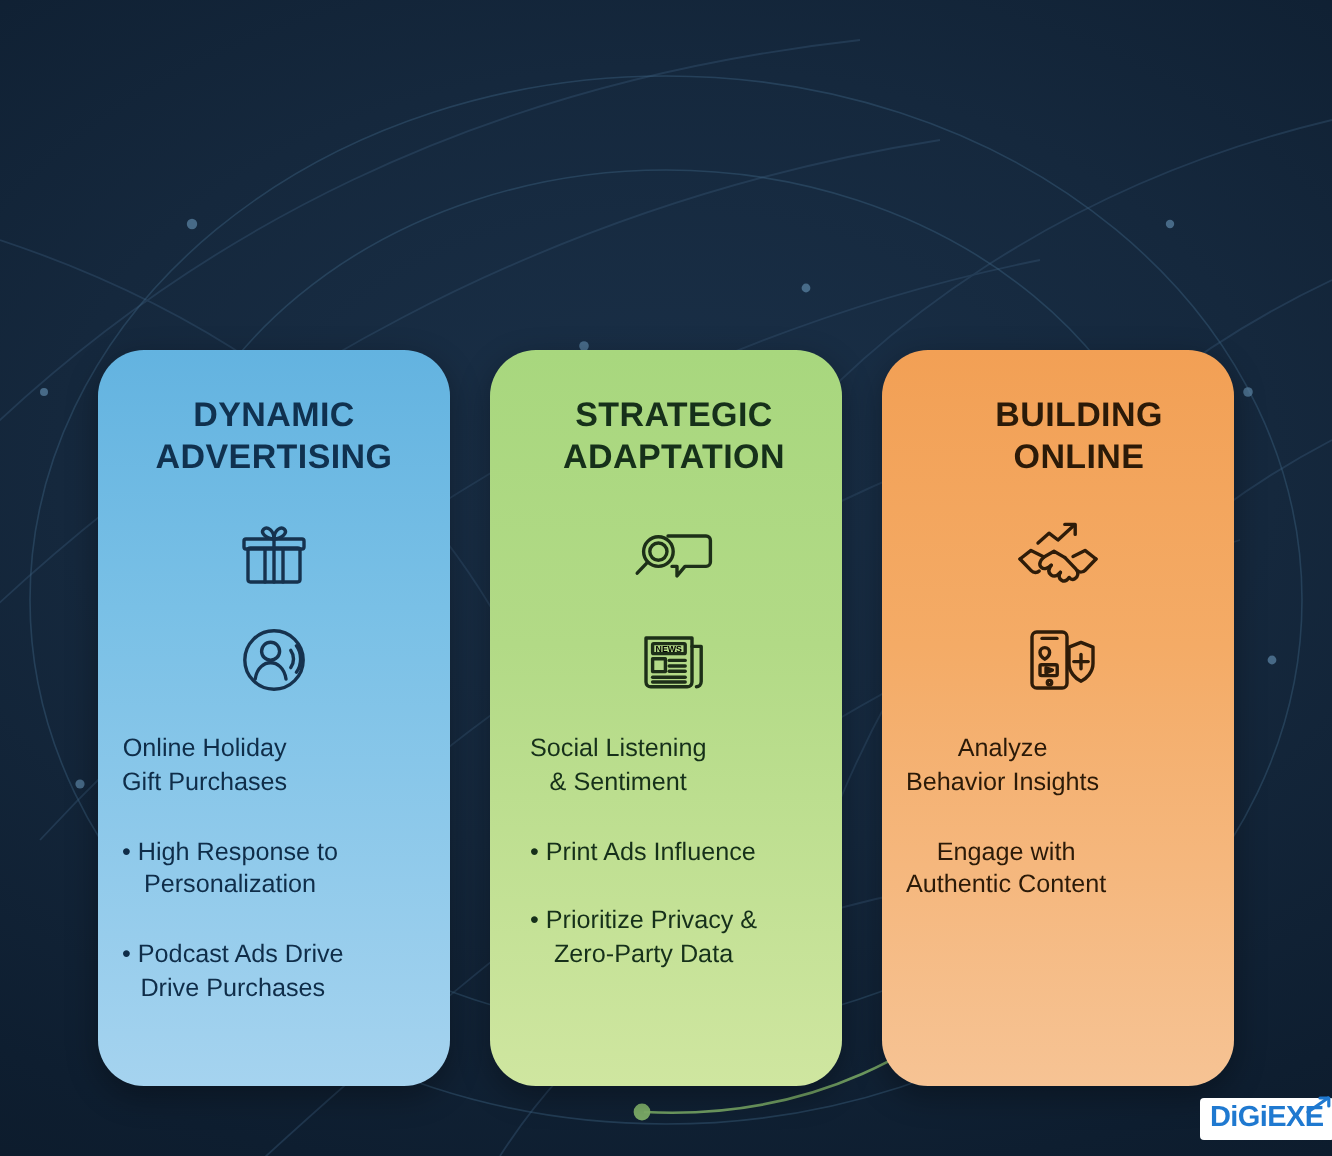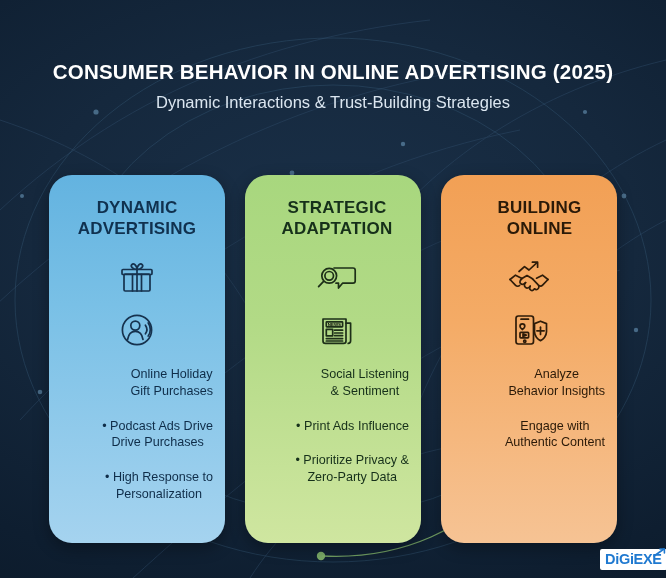--- a/index.html
+++ b/index.html
@@ -95,21 +95,21 @@
   .card-blue   .ico { stroke: #16324e; }
   .card-green  .ico { stroke: #1d2f18; }
   .card-orange .ico { stroke: #2e1c09; }
   .ico { fill: none; stroke-width: 1.7; stroke-linecap: round; stroke-linejoin: round; }
 
   .lines {
     margin-top: 16px;
     width: 100%;
     display: flex;
     flex-direction: column;
-    align-items: flex-end;
+    align-items: flex-start;
   }
   .line {
     font-size: 12.6px;
     text-align: center;
     line-height: 1.33;
     margin: 0 0 11px 0;
     max-width: 158px;
   }
   .line.gap { margin-top: 7px; }
   .card-blue .line   { color: #0f2d49; }
@@ -175,24 +175,20 @@
       <circle cx="40" cy="392" r="2.3"></circle>
       <circle cx="636" cy="330" r="2.2"></circle>
       <circle cx="22" cy="196" r="2.0"></circle>
     </g>
     <g stroke="#7fb069" fill="none" stroke-width="1.3" opacity="0.85">
       <path d="M 322 556 C 400 560 470 530 516 470"></path>
     </g>
     <circle cx="321" cy="556" r="4.2" fill="#7fb069" opacity="0.95"></circle>
   </svg>
 
-  <div class="header">
-    <h1 class="title">CONSUMER BEHAVIOR IN ONLINE ADVERTISING (2025)</h1>
-    <p class="subtitle">Dynamic Interactions &amp; Trust-Building Strategies</p>
-  </div>
 
   <div class="cards">
 
     <div class="card card-blue">
       <div class="card-title">
         <span>DYNAMIC</span><br>
         <span>ADVERTISING</span>
       </div>
       <div class="icons">
         <span class="icon-slot">
@@ -211,22 +207,22 @@
             <circle cx="20" cy="20" r="14.6"></circle>
             <circle cx="18.3" cy="15.6" r="4.5"></circle>
             <path d="M10.6 29.5 C 11.5 23.8, 15 21.4, 18.3 21.4 C 21.6 21.4, 25.1 23.8, 26 29.5"></path>
             <path d="M28.4 15.2 C 30.2 17.7, 30.2 21.3, 28.4 23.8"></path>
             <path d="M31.2 12.9 C 34 16.5, 34 22.5, 31.2 26.1"></path>
           </svg>
         </span>
       </div>
       <div class="lines">
         <p class="line">Online Holiday<br>Gift Purchases</p>
+        <p class="line gap">• High Response to<br>Personalization</p>
         <p class="line gap">• Podcast Ads Drive<br>Drive Purchases</p>
-        <p class="line gap">• High Response to<br>Personalization</p>
       </div>
     </div>
 
     <div class="card card-green">
       <div class="card-title">
         <span>STRATEGIC</span><br>
         <span>ADAPTATION</span>
       </div>
       <div class="icons">
         <span class="icon-slot">

